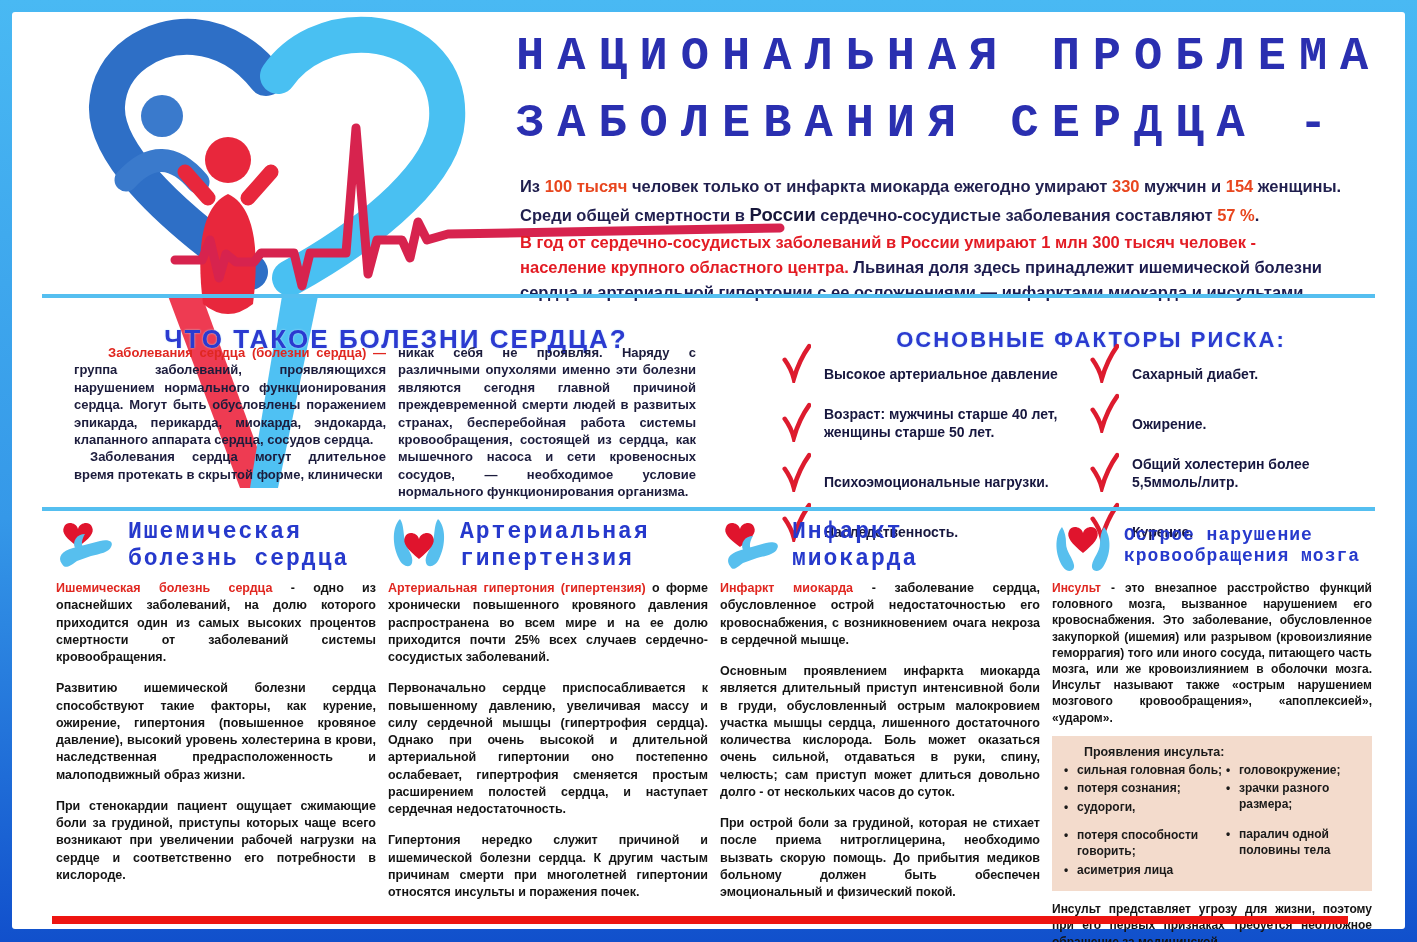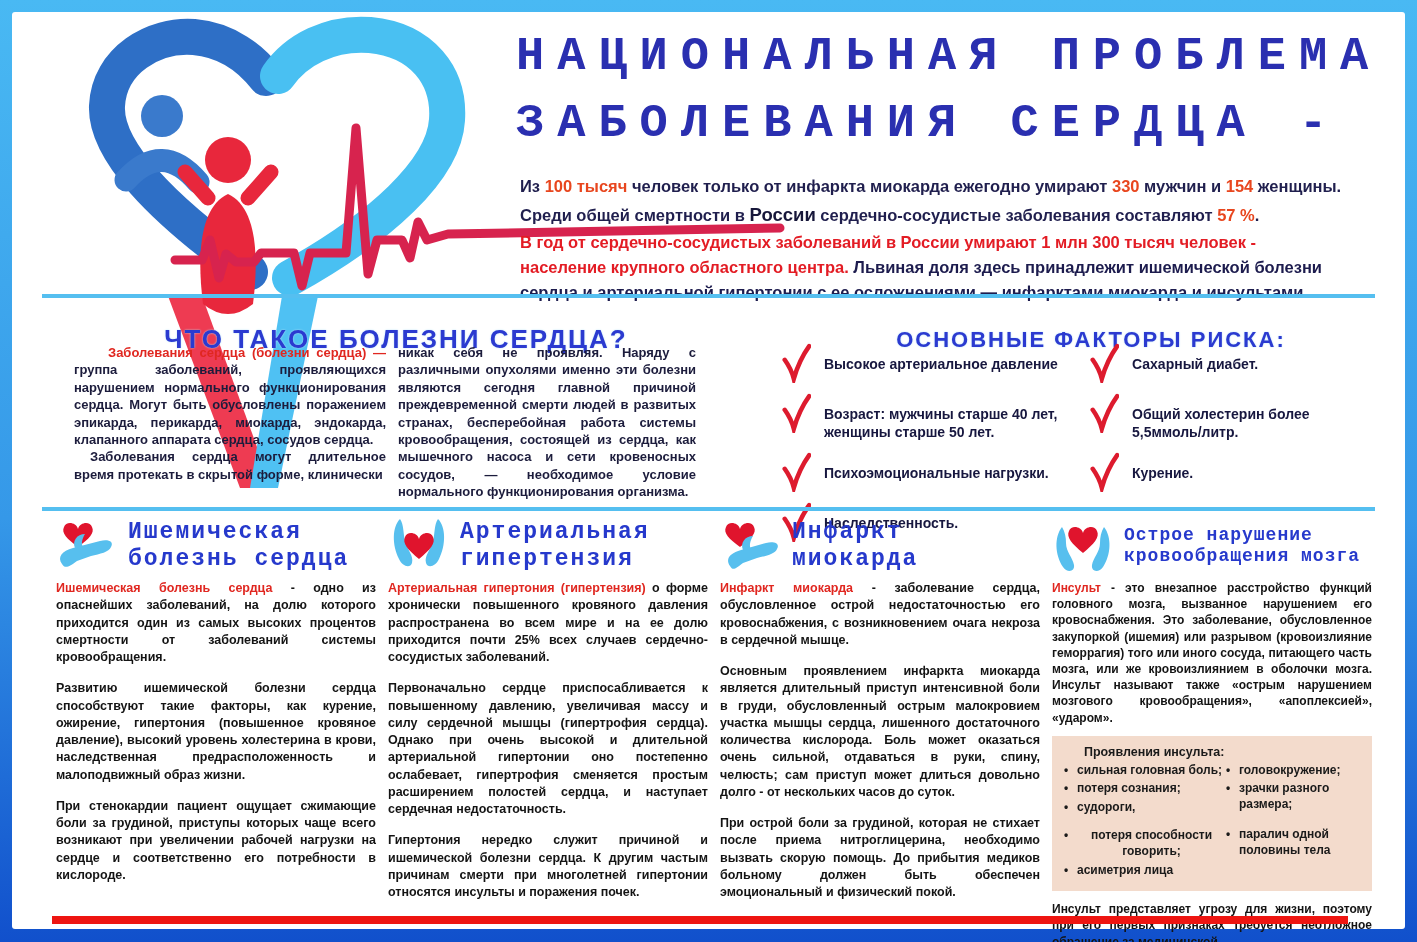--- a/index.html
+++ b/index.html
@@ -32,21 +32,21 @@
              line-height:1.34;color:#1c1c3c;text-align:justify;}
   .what-text p{margin:0;}
   .what-a{left:74px;width:312px;}
   .what-b{left:398px;width:298px;}
   .what-a .ind{text-indent:34px;}
   .what-a .ind2{text-indent:16px;}
   .red{color:#e02720;}
   .risk-col{position:absolute;top:346px;z-index:3;}
   .risk-left{left:782px;width:285px;}
   .risk-right{left:1090px;width:225px;}
-  .risk-item{display:flex;gap:13px;margin-bottom:13px;align-items:flex-start;}
+  .risk-item{display:flex;gap:13px;margin-bottom:13px;align-items:flex-end;}
   .check{width:29px;height:41px;flex:none;margin-top:-4px;}
   .risk-label{font-weight:bold;font-size:14px;line-height:1.32;color:#17173f;padding-top:9px;}
   
   .col{position:absolute;top:516px;width:320px;z-index:3;}
   .c1{left:56px;} .c2{left:388px;} .c3{left:720px;} .c4{left:1052px;}
   .col-head{display:flex;gap:10px;align-items:center;min-height:60px;margin-bottom:4px;}
   .col-icon{width:62px;height:58px;flex:none;}
   .col-title{margin:0;font-family:"Liberation Mono","DejaVu Sans Mono",monospace;font-weight:bold;
              font-size:23px;line-height:1.18;letter-spacing:2px;color:#2639cc;white-space:pre-line;}
   .c4 .col-title{font-size:18px;letter-spacing:1px;}
@@ -54,21 +54,21 @@
               color:#141414;text-align:justify;}
   .c4 .col-body p{font-size:12px;line-height:1.35;margin-bottom:10px;}
   .stroke-box{background:#f3dbcc;padding:9px 8px 10px 12px;margin:2px 0 10px;}
   .box-title{font-weight:bold;font-size:12.5px;color:#1a1a1a;margin:0 0 4px 20px;}
   .box-cols{display:flex;}
   .box-cols ul{list-style:none;margin:0;padding:0;font-weight:bold;font-size:12px;
                line-height:1.3;color:#1a1a1a;}
   .box-cols ul.bl{width:54%;} .box-cols ul.br{width:46%;}
   .box-cols li{position:relative;padding-left:13px;margin-bottom:3px;}
   .box-cols li::before{content:"•";position:absolute;left:0;top:0;}
-  ul.bl li:nth-child(4){margin-top:13px;text-align:center;}
+  ul.bl li:nth-child(4){margin-top:13px;}
   ul.br li:nth-child(3){margin-top:15px;}
   .redbar{position:absolute;left:52px;top:916px;width:1296px;height:8px;background:#ee1511;z-index:5;}
 </style>
 </head>
 <body>
 
 <div class="page">
   <div class="inner"></div>
 
   <svg class="ribbons" viewBox="0 0 190 192">
@@ -144,20 +144,26 @@
       <div class="risk-label">Наследственность.</div>
     </div>
   </div>
 
   <div class="risk-col risk-right">
     <div class="risk-item">
       <svg class="check" viewBox="0 0 32 42">
           <path d="M3,18 C8,25 11,31 13,39 C17,25 25,10 30,3" fill="none" stroke="#dd1b2e" stroke-width="5" stroke-linecap="round"></path>
         </svg>
       <div class="risk-label">Сахарный диабет.</div>
+    </div>
+    <div class="risk-item">
+      <svg class="check" viewBox="0 0 32 42">
+          <path d="M3,18 C8,25 11,31 13,39 C17,25 25,10 30,3" fill="none" stroke="#dd1b2e" stroke-width="5" stroke-linecap="round"></path>
+        </svg>
+      <div class="risk-label">Ожирение.</div>
     </div>
     <div class="risk-item">
       <svg class="check" viewBox="0 0 32 42">
           <path d="M3,18 C8,25 11,31 13,39 C17,25 25,10 30,3" fill="none" stroke="#dd1b2e" stroke-width="5" stroke-linecap="round"></path>
         </svg>
       <div class="risk-label">Общий холестерин более 5,5ммоль/литр.</div>
     </div>
     <div class="risk-item">
       <svg class="check" viewBox="0 0 32 42">
           <path d="M3,18 C8,25 11,31 13,39 C17,25 25,10 30,3" fill="none" stroke="#dd1b2e" stroke-width="5" stroke-linecap="round"></path>

